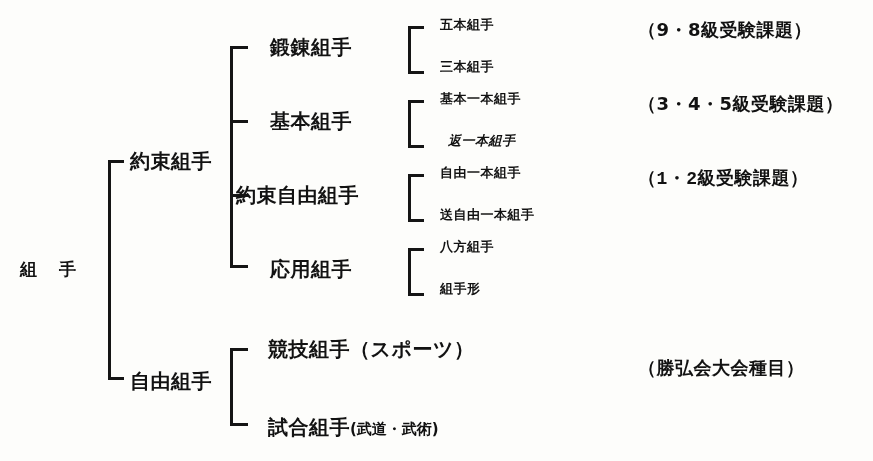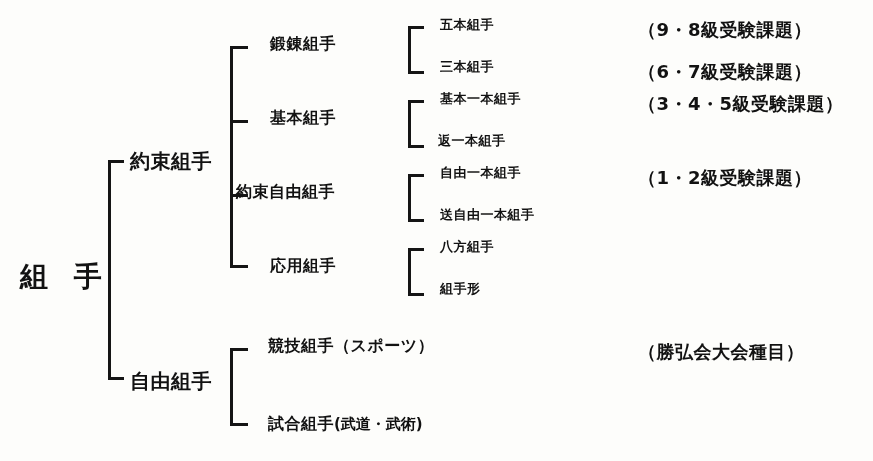--- a/index.html
+++ b/index.html
@@ -19,28 +19,28 @@
     overflow: hidden;
   }
   .lbl {
     position: absolute;
     white-space: nowrap;
     font-weight: 700;
     color: #121212;
     letter-spacing: 0.5px;
   }
   .root-label {
-    font-size: 28px;
+    font-size: 17px;
     letter-spacing: 8px;
   }
   .l1 {
     font-size: 20px;
   }
   .l2 {
-    font-size: 16px;
+    font-size: 20px;
   }
   .l3 {
     font-size: 13px;
   }
   .note {
     font-size: 18px;
     font-weight: 700;
   }
   .small-sub {
     font-size: 15px;
@@ -83,33 +83,32 @@
 
   <div class="bracket" style="left:408px; top:26px; width:16px; height:48px;"></div>
   <div class="bracket" style="left:408px; top:100px; width:16px; height:48px;"></div>
   <div class="bracket" style="left:408px; top:174px; width:16px; height:48px;"></div>
   <div class="bracket" style="left:408px; top:248px; width:16px; height:48px;"></div>
 
   <div class="lbl l3" style="left:440px; top:16px;">五本組手</div>
   <div class="lbl l3" style="left:440px; top:58px;">三本組手</div>
 
   <div class="lbl l3" style="left:440px; top:90px;">基本一本組手</div>
-  <div class="lbl l3" style="left:438px; top:132px;">返一本組手</div>
+  <div class="lbl l3" style="left:448px; top:132px;font-style:italic;">返一本組手</div>
 
   <div class="lbl l3" style="left:440px; top:164px;">自由一本組手</div>
   <div class="lbl l3" style="left:440px; top:206px;">送自由一本組手</div>
 
   <div class="lbl l3" style="left:440px; top:238px;">八方組手</div>
   <div class="lbl l3" style="left:440px; top:280px;">組手形</div>
 
   <div class="lbl note" style="left:638px; top:18px;">（9・8級受験課題）</div>
-  <div class="lbl note" style="left:638px; top:60px;">（6・7級受験課題）</div>
   <div class="lbl note" style="left:638px; top:92px;">（3・4・5級受験課題）</div>
-  <div class="lbl note" style="left:638px; top:166px;">（1・2級受験課題）</div>
-  <div class="lbl note" style="left:638px; top:340px;">（勝弘会大会種目）</div>
+  <div class="lbl note" style="left:638px; top:166px;font-family:Liberation Mono, monospace;">（1・2級受験課題）</div>
+  <div class="lbl note" style="left:638px; top:356px;">（勝弘会大会種目）</div>
 
   <div class="bracket" style="left:230px; top:348px; width:18px; height:78px;"></div>
 
   <div class="lbl l2" style="left:268px; top:336px;">競技組手（スポーツ）</div>
 
   <div style="position:absolute; left:268px; top:414px; white-space:nowrap;">
     <span class="lbl l2" style="position:static;">試合組手</span><span class="small-sub">(武道・武術)</span>
   </div>
 
 </div>

